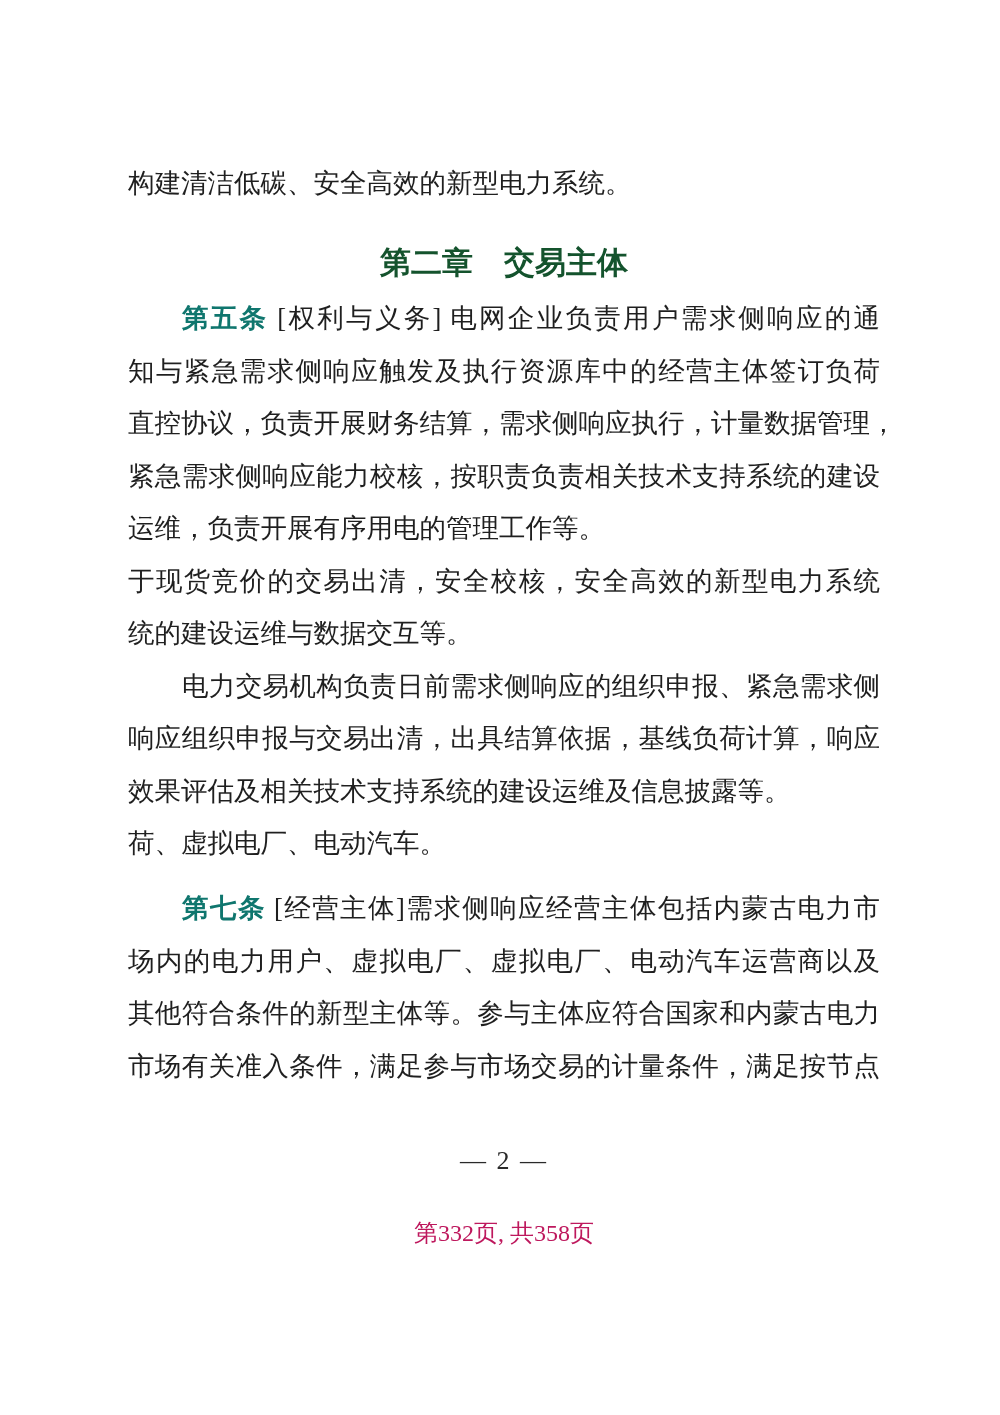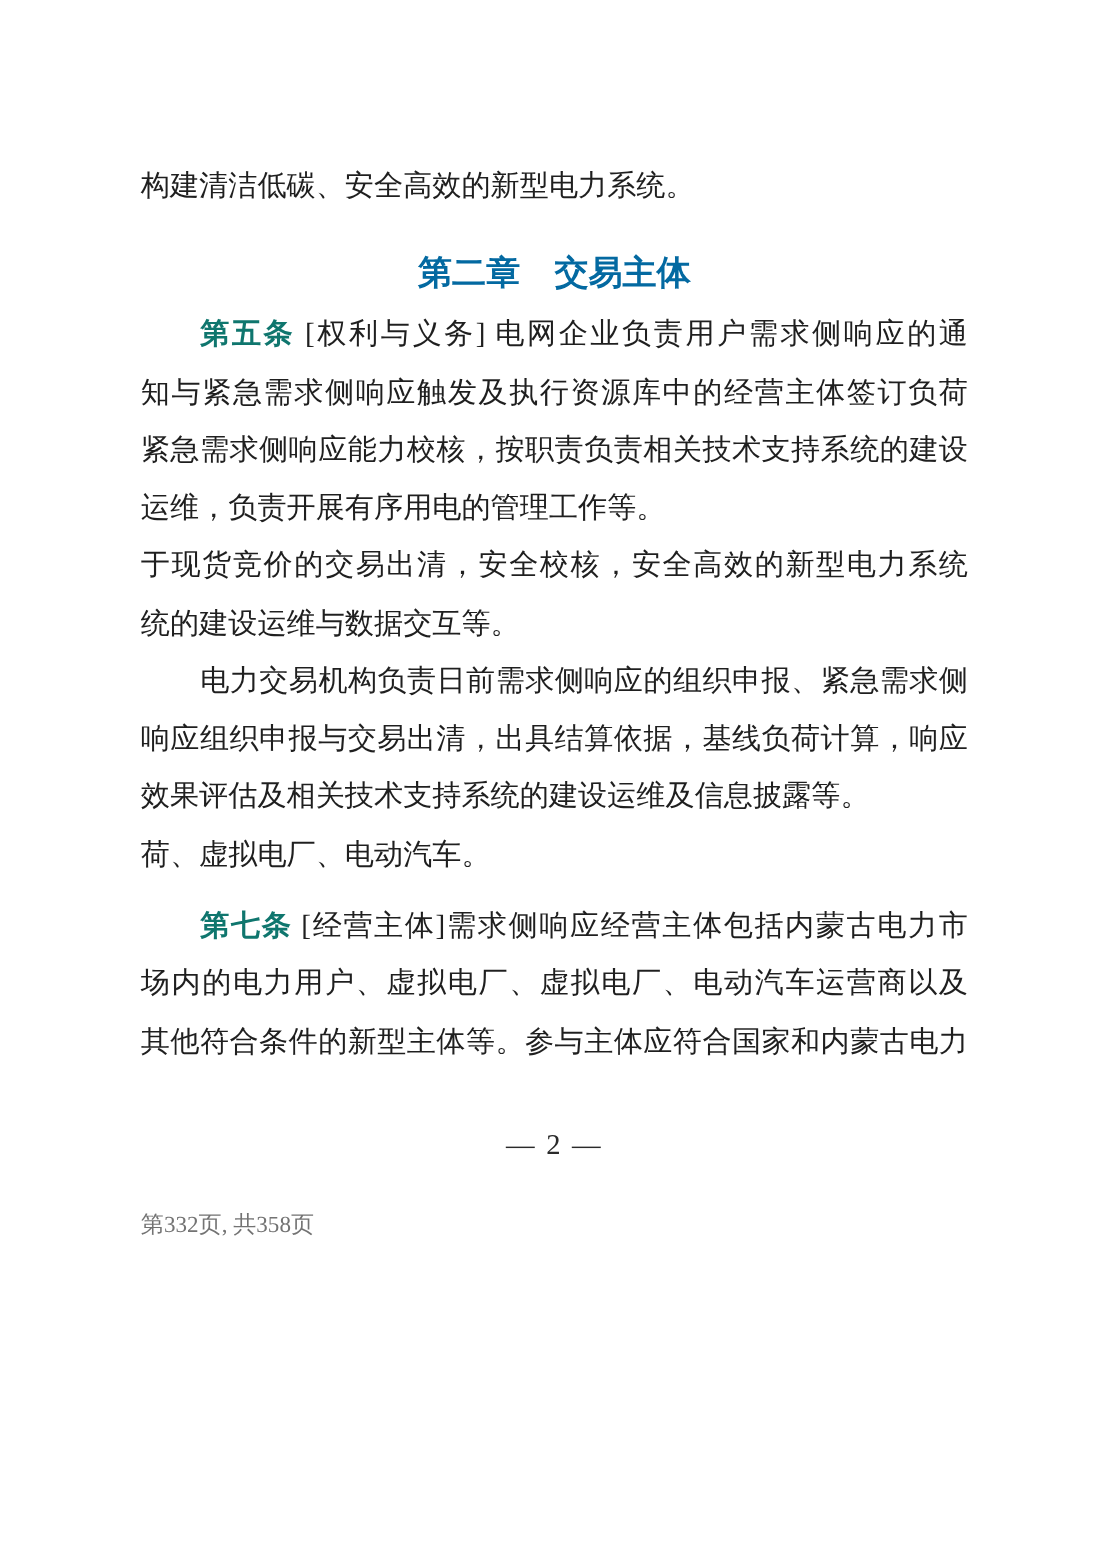--- a/index.html
+++ b/index.html
@@ -12,21 +12,21 @@
     width: 1000px;
     height: 1415px;
     background: #ffffff;
     overflow: hidden;
     font-family: "Liberation Serif", "DejaVu Serif", serif;
     color: #1f1f1f;
   }
   .content {
     position: absolute;
     left: 128px;
-    top: 142px;
+    top: 157px;
     width: 752px;
   }
   .line {
     font-size: 26.5px;
     line-height: 52.5px;
     white-space: nowrap;
     color: #1f1f1f;
   }
   .line.justify {
     text-align: justify;
@@ -39,73 +39,75 @@
     font-weight: bold;
     font-family: "Liberation Sans", "DejaVu Sans", sans-serif;
     color: #0f766e;
   }
   .chapter-heading {
     font-size: 31px;
     line-height: 52.5px;
     font-weight: bold;
     font-family: "Liberation Sans", "DejaVu Sans", sans-serif;
     text-align: center;
-    color: #0369a1;
+    color: #14532d;
     margin-top: 27.75px;
   }
   .paragraph-list {
     margin-top: 2.5px;
   }
   .paragraph.extra-gap {
     margin-top: 12.5px;
   }
   .page-number {
     font-size: 26px;
     line-height: 52.5px;
     text-align: center;
     margin-top: 42.5px;
     letter-spacing: 2px;
     color: #2a2a2a;
   }
   .page-info {
-    font-size: 21px;
+    font-size: 24px;
     line-height: 52.5px;
-    text-align: left;
+    text-align: center;
     margin-top: 20px;
-    color: #737373;
+    color: #be185d;
   }
 </style>
 </head>
 <body>
 
 <div class="page">
   <div class="content">
     <div class="line">构建清洁低碳、安全高效的新型电力系统。</div>
     <div class="chapter-heading">第二章　交易主体</div>
     <div class="paragraph-list">
         <div class="paragraph">
           <div class="line justify indent"><span class="bold">第五条</span><span class="regular"> [权利与义务] 电网企业负责用户需求侧响应的通</span></div>
           <div class="line justify"><span class="regular">知与紧急需求侧响应触发及执行资源库中的经营主体签订负荷</span></div>
+          <div class="line justify"><span class="regular">直控协议，负责开展财务结算，需求侧响应执行，计量数据管理，</span></div>
           <div class="line justify"><span class="regular">紧急需求侧响应能力校核，按职责负责相关技术支持系统的建设</span></div>
           <div class="line"><span class="regular">运维，负责开展有序用电的管理工作等。</span></div>
         </div>
         <div class="paragraph">
           <div class="line justify"><span class="regular">于现货竞价的交易出清，安全校核，安全高效的新型电力系统</span></div>
           <div class="line"><span class="regular">统的建设运维与数据交互等。</span></div>
         </div>
         <div class="paragraph">
           <div class="line justify indent"><span class="regular">电力交易机构负责日前需求侧响应的组织申报、紧急需求侧</span></div>
           <div class="line justify"><span class="regular">响应组织申报与交易出清，出具结算依据，基线负荷计算，响应</span></div>
           <div class="line"><span class="regular">效果评估及相关技术支持系统的建设运维及信息披露等。</span></div>
         </div>
         <div class="paragraph">
           <div class="line"><span class="regular">荷、虚拟电厂、电动汽车。</span></div>
         </div>
         <div class="paragraph extra-gap">
           <div class="line justify indent"><span class="bold">第七条</span><span class="regular"> [经营主体]需求侧响应经营主体包括内蒙古电力市</span></div>
           <div class="line justify"><span class="regular">场内的电力用户、虚拟电厂、虚拟电厂、电动汽车运营商以及</span></div>
           <div class="line justify"><span class="regular">其他符合条件的新型主体等。参与主体应符合国家和内蒙古电力</span></div>
+          <div class="line justify"><span class="regular">市场有关准入条件，满足参与市场交易的计量条件，满足按节点</span></div>
         </div>
       </div>
     <div class="page-number">— 2 —</div>
     <div class="page-info">第332页, 共358页</div>
   </div>
 </div>
 
 </body></html>

